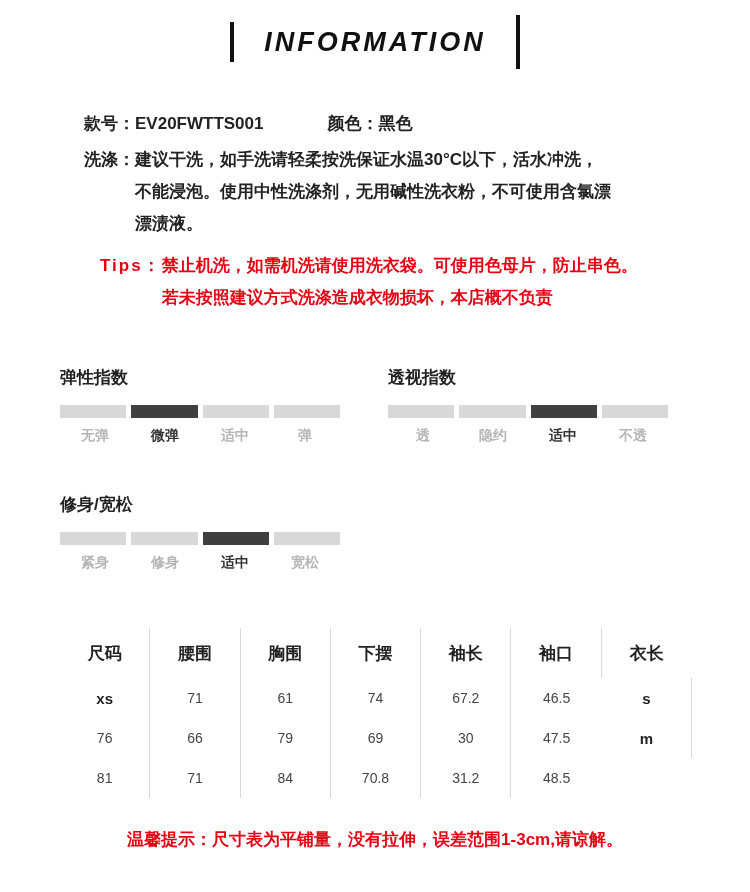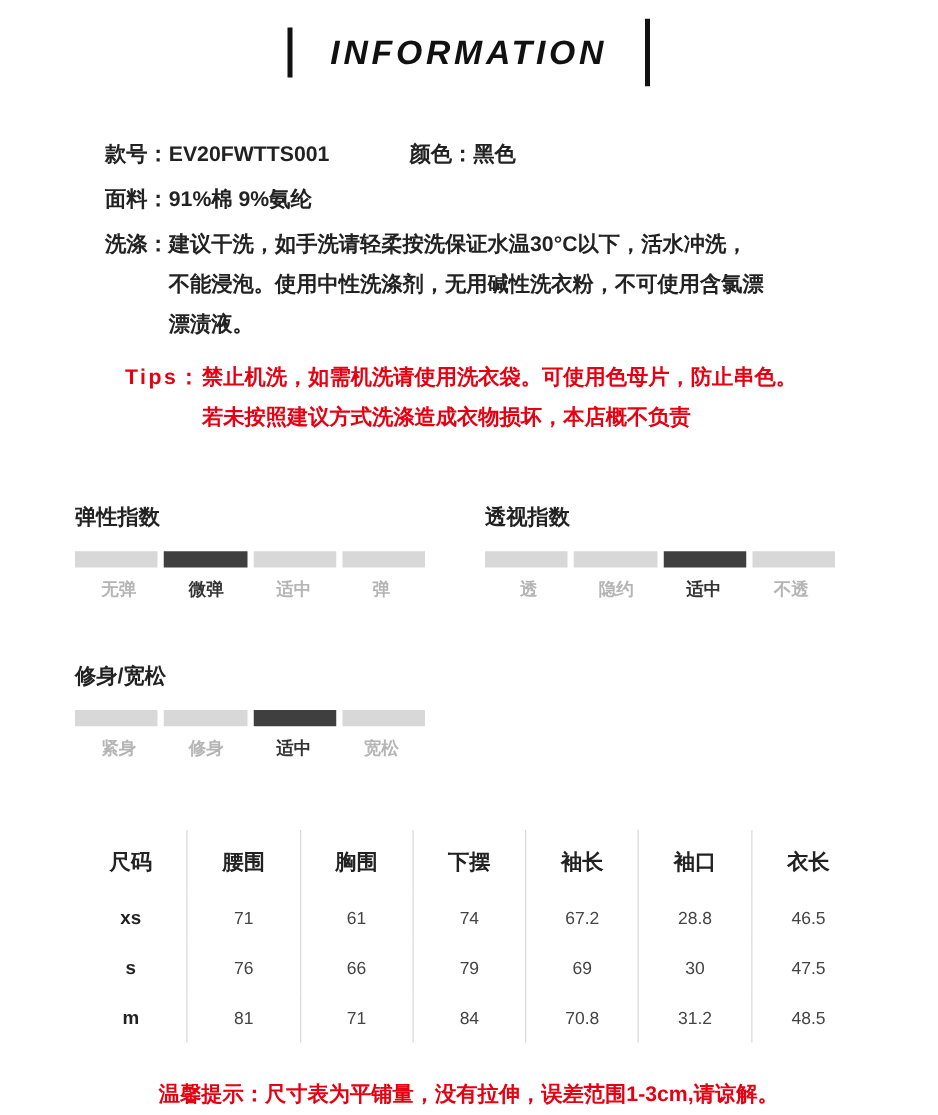--- a/index.html
+++ b/index.html
@@ -79,24 +79,20 @@
   <section class="info">
 
     <div class="row">
       <span class="lbl">款号：</span>
       <span class="val">EV20FWTTS001</span>
       <span class="color-gap"></span>
       <span class="lbl">颜色：</span>
       <span class="val">黑色</span>
     </div>
 
-    <div class="row">
-      <span class="lbl">面料：</span>
-      <span class="val">91%棉 9%氨纶</span>
-    </div>
 
     <div class="row">
       <span class="lbl">洗涤：</span>
       <div class="wash-content">
         <div>建议干洗，如手洗请轻柔按洗保证水温30°C以下，活水冲洗，</div>
         <div>不能浸泡。使用中性洗涤剂，无用碱性洗衣粉，不可使用含氯漂</div>
         <div>漂渍液。</div>
       </div>
     </div>
 
@@ -171,21 +167,20 @@
     <div class="cell head">下摆</div>
     <div class="cell head">袖长</div>
     <div class="cell head">袖口</div>
     <div class="cell head last">衣长</div>
 
     <div class="cell data rowlabel">xs</div>
     <div class="cell data">71</div>
     <div class="cell data">61</div>
     <div class="cell data">74</div>
     <div class="cell data">67.2</div>
-    <div class="cell data">28.8</div>
     <div class="cell data last">46.5</div>
 
     <div class="cell data rowlabel">s</div>
     <div class="cell data">76</div>
     <div class="cell data">66</div>
     <div class="cell data">79</div>
     <div class="cell data">69</div>
     <div class="cell data">30</div>
     <div class="cell data last">47.5</div>
 

